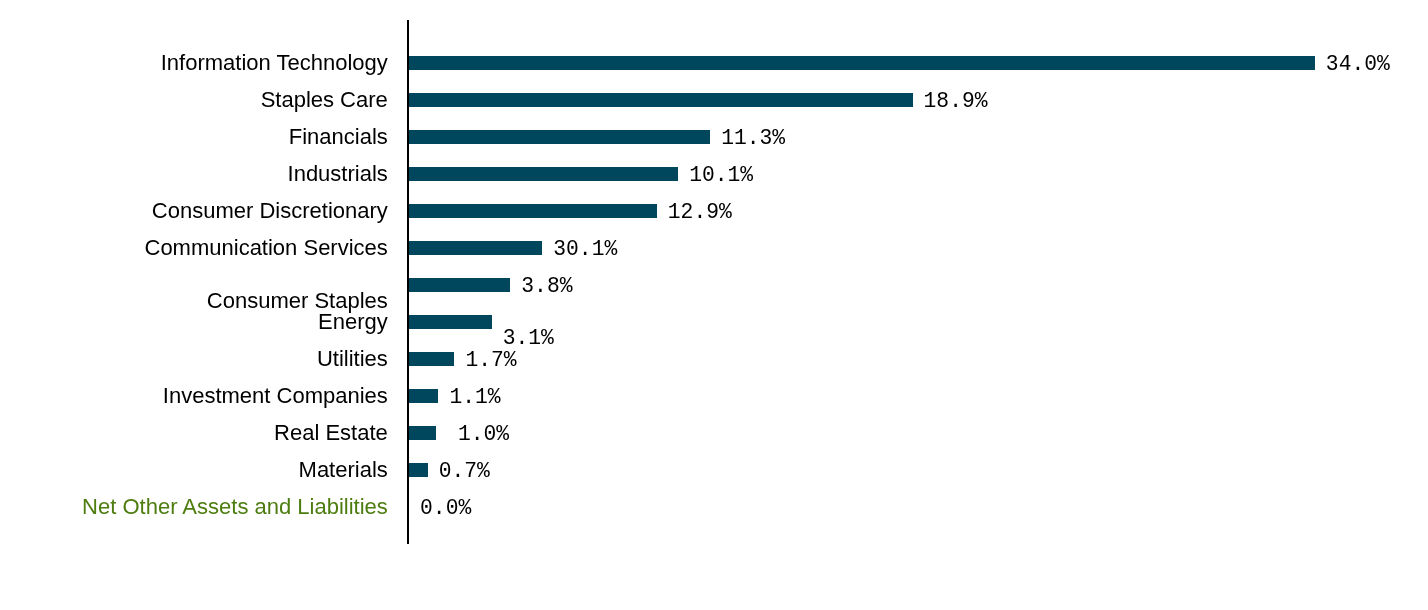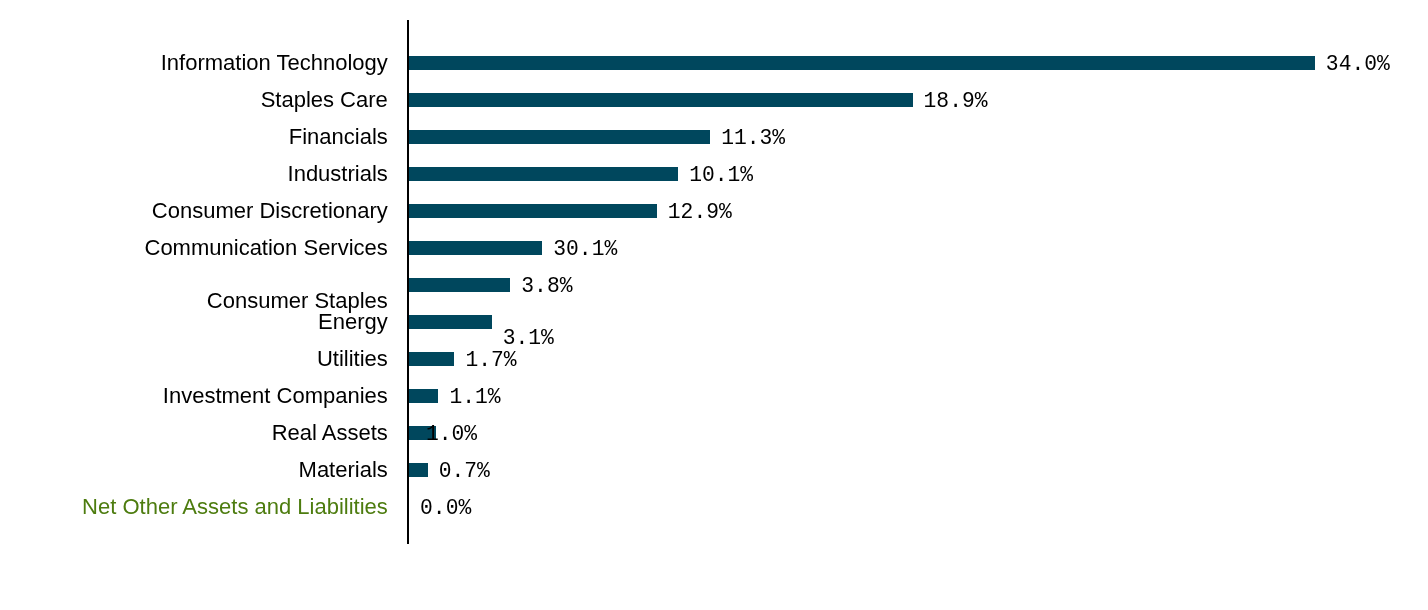--- a/index.html
+++ b/index.html
@@ -119,23 +119,23 @@
     <div class="value-label" style="left: 465.388px; top: 9.35px; color: rgb(0, 0, 0);">1.7%</div>
   </div>
 
   <div class="bar-row" style="top: 388.89px;">
     <div class="category-label" style="right: 1040.2px; top: 7.05px; color: rgb(0, 0, 0);">Investment Companies</div>
     <div class="bar" style="left: 409.1px; width: 29.304px; height: 14.1px; background: rgb(0, 71, 93); display: block;"></div>
     <div class="value-label" style="left: 449.404px; top: 9.35px; color: rgb(0, 0, 0);">1.1%</div>
   </div>
 
   <div class="bar-row" style="top: 425.9px;">
-    <div class="category-label" style="right: 1040.2px; top: 7.05px; color: rgb(0, 0, 0);">Real Assets</div>
+    <div class="category-label" style="right: 1040.2px; top: 7.05px; color: rgb(0, 0, 0);">Real Estate</div>
     <div class="bar" style="left: 409.1px; width: 26.64px; height: 14.1px; background: rgb(0, 71, 93); display: block;"></div>
-    <div class="value-label" style="left: 426px; top: 9.35px; color: rgb(0, 0, 0);">1.0%</div>
+    <div class="value-label" style="left: 458px; top: 9.35px; color: rgb(0, 0, 0);">1.0%</div>
   </div>
 
   <div class="bar-row" style="top: 462.91px;">
     <div class="category-label" style="right: 1040.2px; top: 7.05px; color: rgb(0, 0, 0);">Materials</div>
     <div class="bar" style="left: 409.1px; width: 18.648px; height: 14.1px; background: rgb(0, 71, 93); display: block;"></div>
     <div class="value-label" style="left: 438.748px; top: 9.35px; color: rgb(0, 0, 0);">0.7%</div>
   </div>
 
   <div class="bar-row" style="top: 499.92px;">
     <div class="category-label" style="right: 1040.2px; top: 7.05px; color: #4d7c0f;">Net Other Assets and Liabilities</div>

